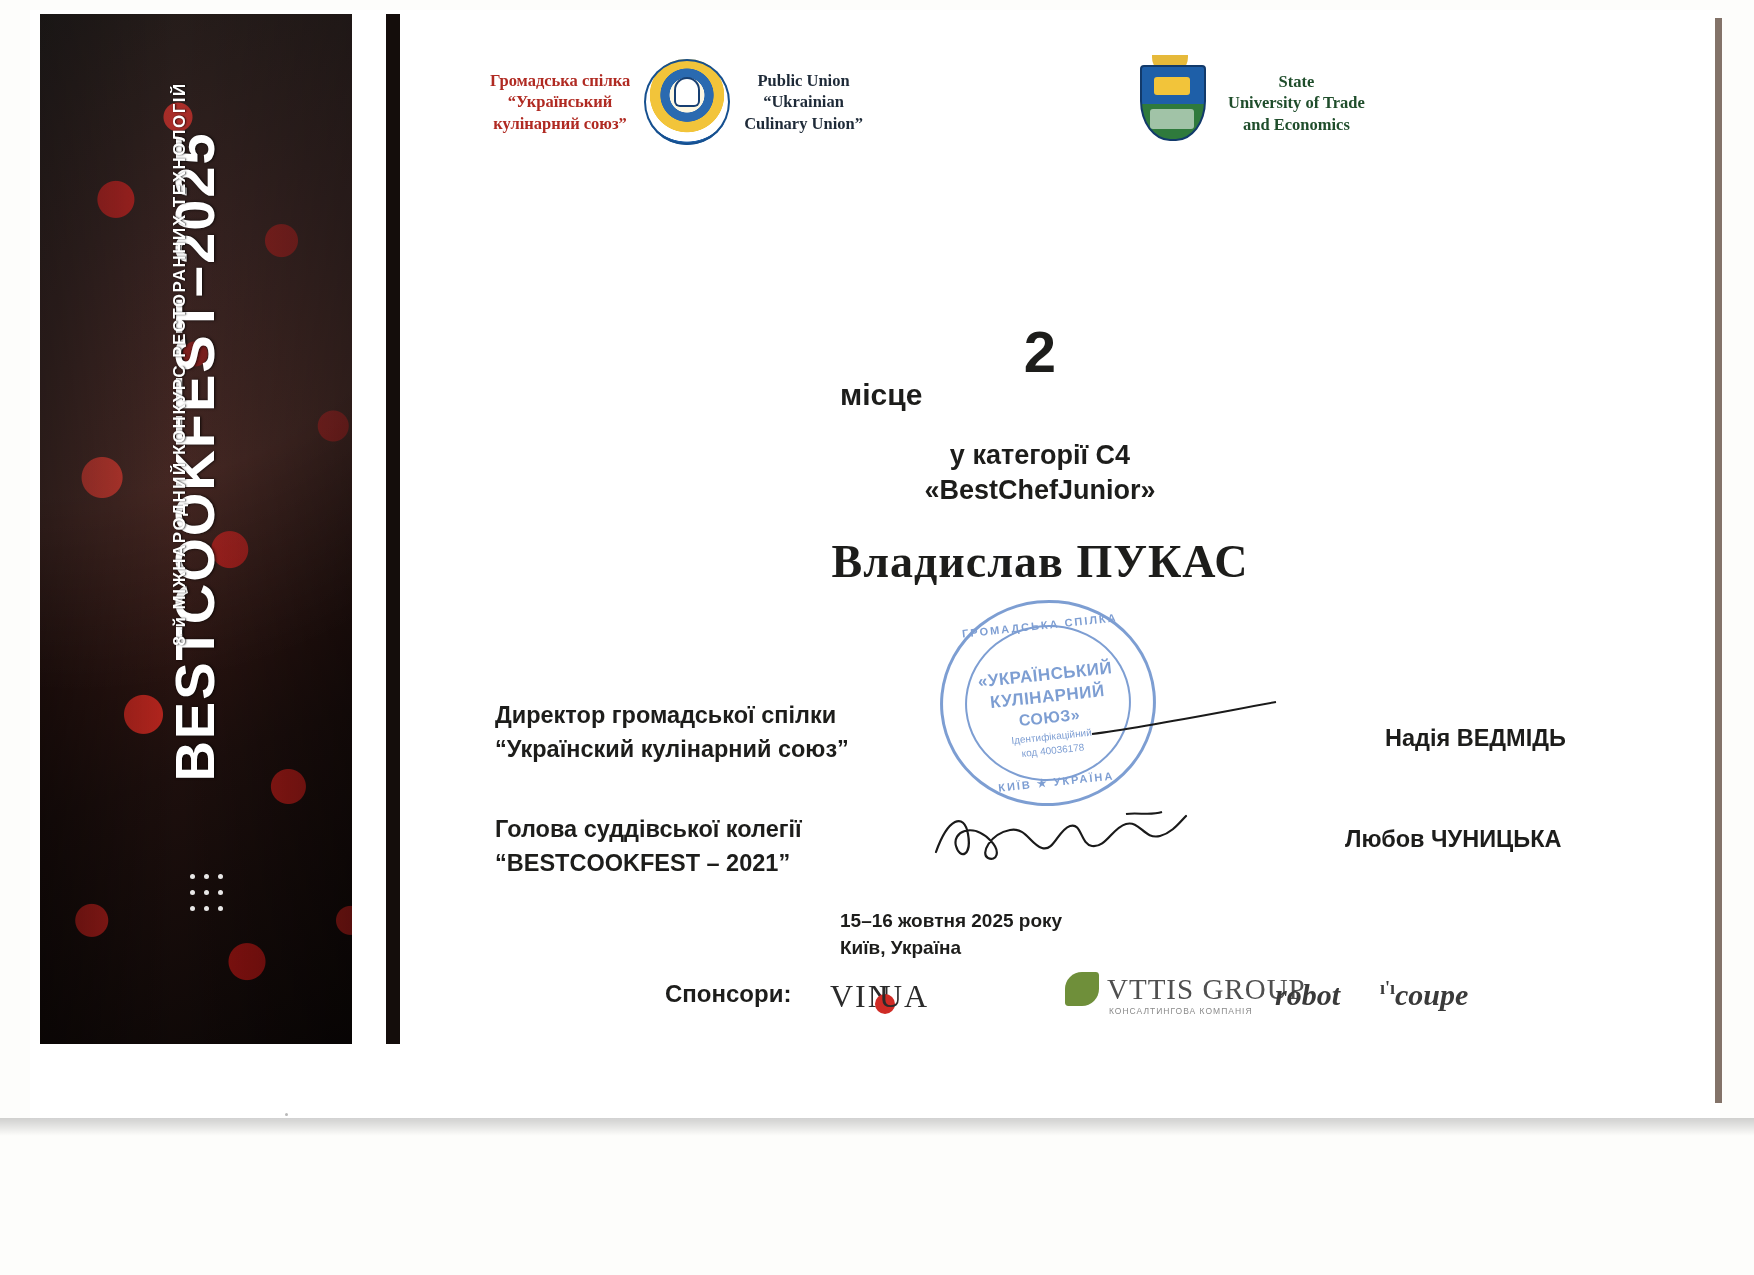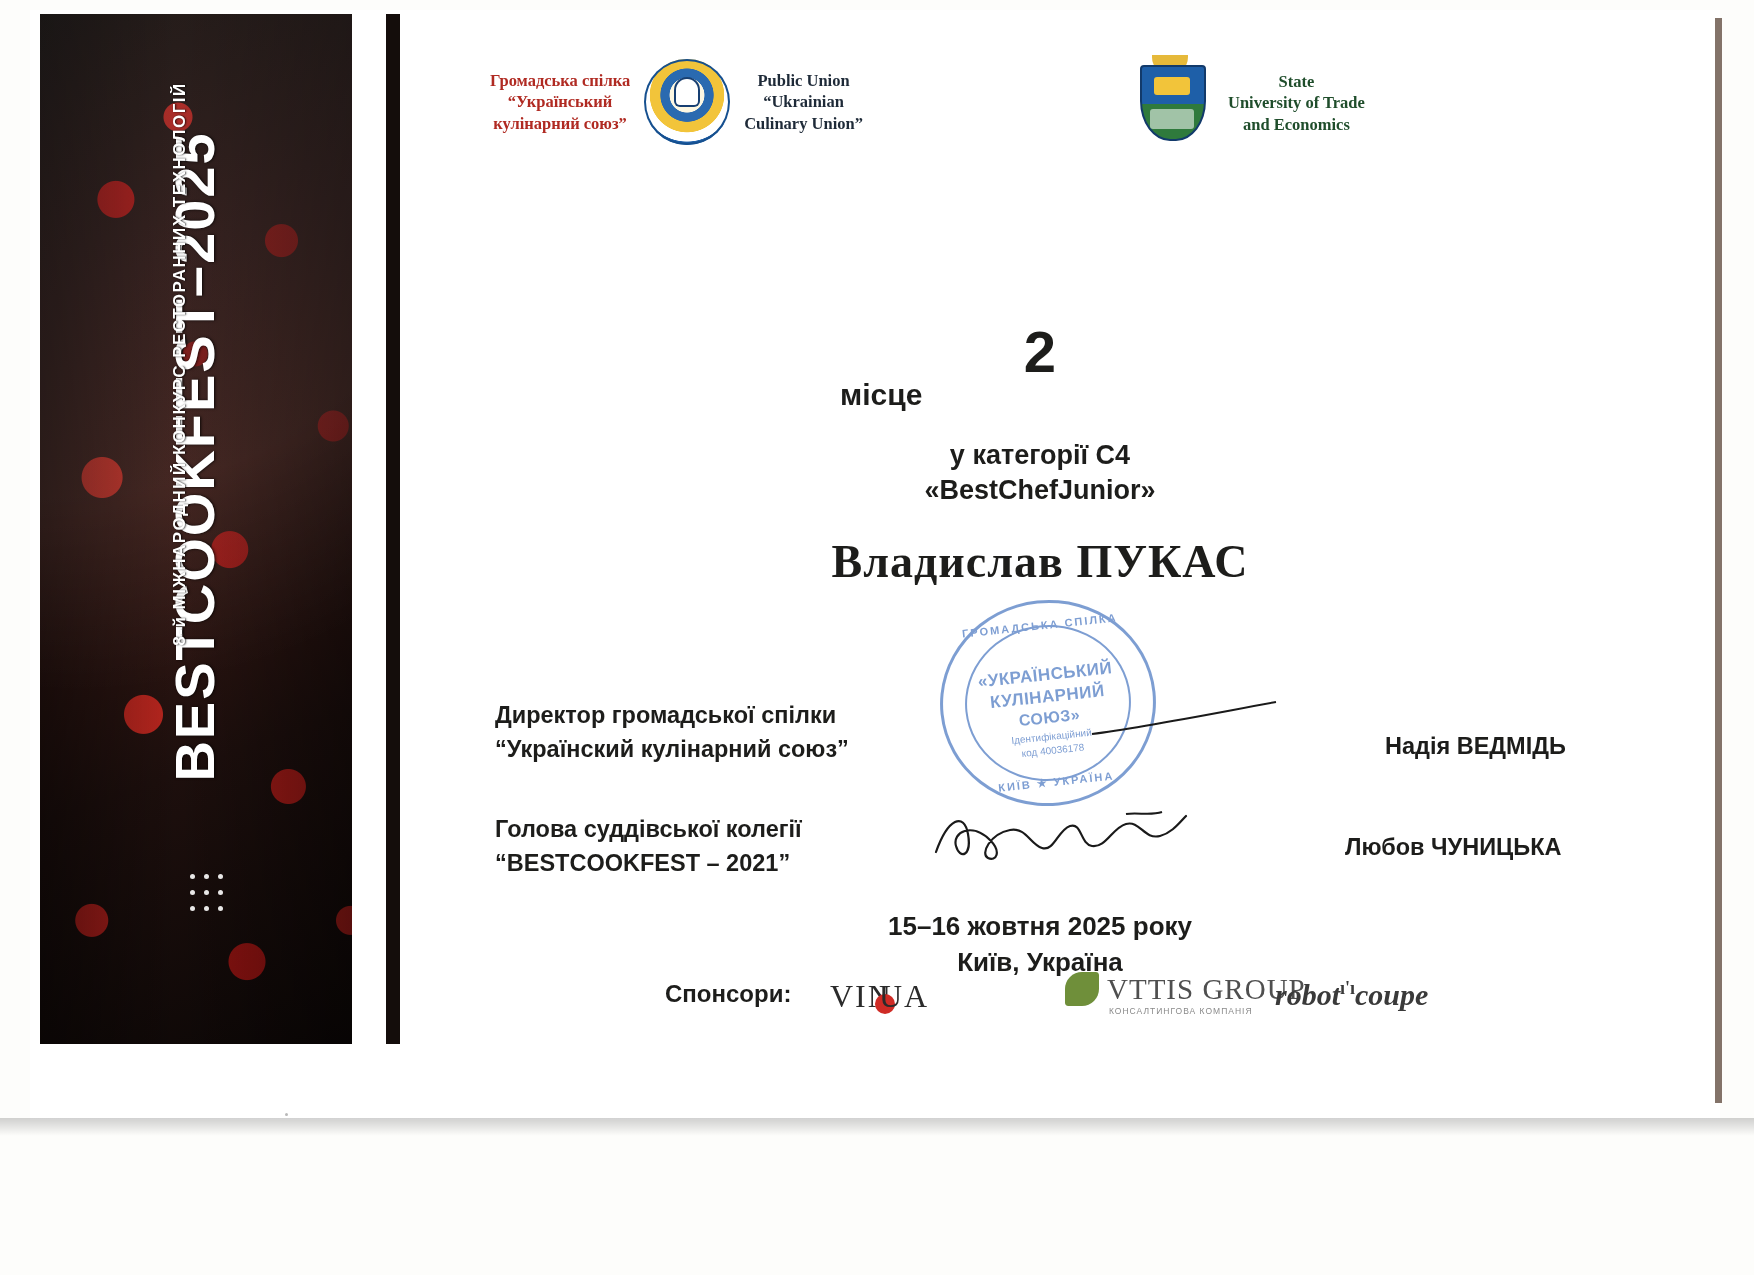--- a/index.html
+++ b/index.html
@@ -314,21 +314,20 @@
     font-size: 23.5px;
     font-weight: bold;
     color: #1d1d1b;
     line-height: 1.45;
   }
   .sig-name {
     font-size: 23.5px;
     font-weight: bold;
     color: #1d1d1b;
     white-space: nowrap;
-    margin-top: 8px;
   }
   .row1-title { left: 495px; top: 698px; width: 470px; }
   .row1-name  { left: 1385px; top: 725px; }
   .row2-title { left: 495px; top: 812px; width: 430px; }
   .row2-name  { left: 1345px; top: 826px; }
 
   
   .stamp {
     position: absolute;
     left: 940px;
@@ -395,22 +394,22 @@
     width: 260px;
     height: 70px;
   }
 
   
   .event-date {
     position: absolute;
     left: 840px;
     top: 908px;
     width: 400px;
-    text-align: center;
-    font-size: 26px;
+    text-align: left;
+    font-size: 19px;
     font-weight: bold;
     color: #1d1d1b;
     line-height: 1.4;
   }
   .sponsors-label {
     position: absolute;
     left: 665px;
     top: 980px;
     font-size: 24px;
     font-weight: bold;
@@ -468,20 +467,21 @@
     font-style: italic;
     font-weight: bold;
     font-size: 30px;
     color: #3a3a3a;
     letter-spacing: 0;
   }
   .sponsor-robot .mark {
     font-style: normal;
     font-size: 18px;
     vertical-align: super;
+    margin-left: 40px;
   }
 </style>
 </head>
 <body>
 
 <div class="scan">
   <div class="sheet"></div>
   <div class="edge-right"></div>
   <div class="bottom-shadow"></div>
   <div class="speck" style="left:285px; top:1113px;"></div>

